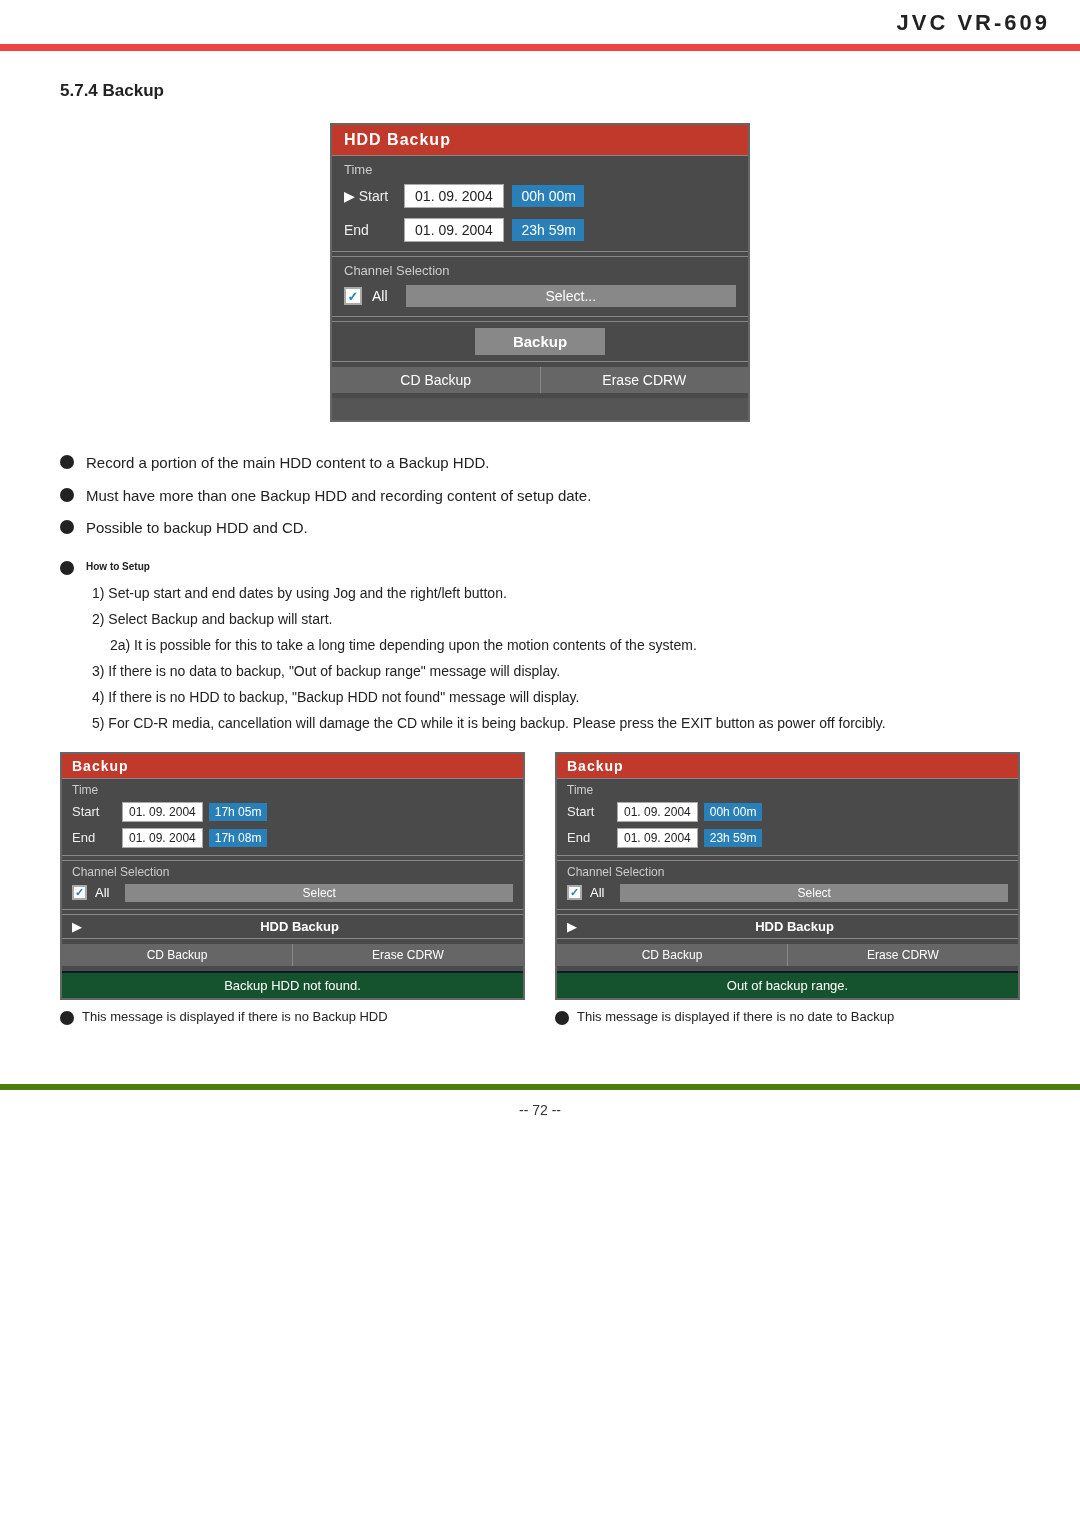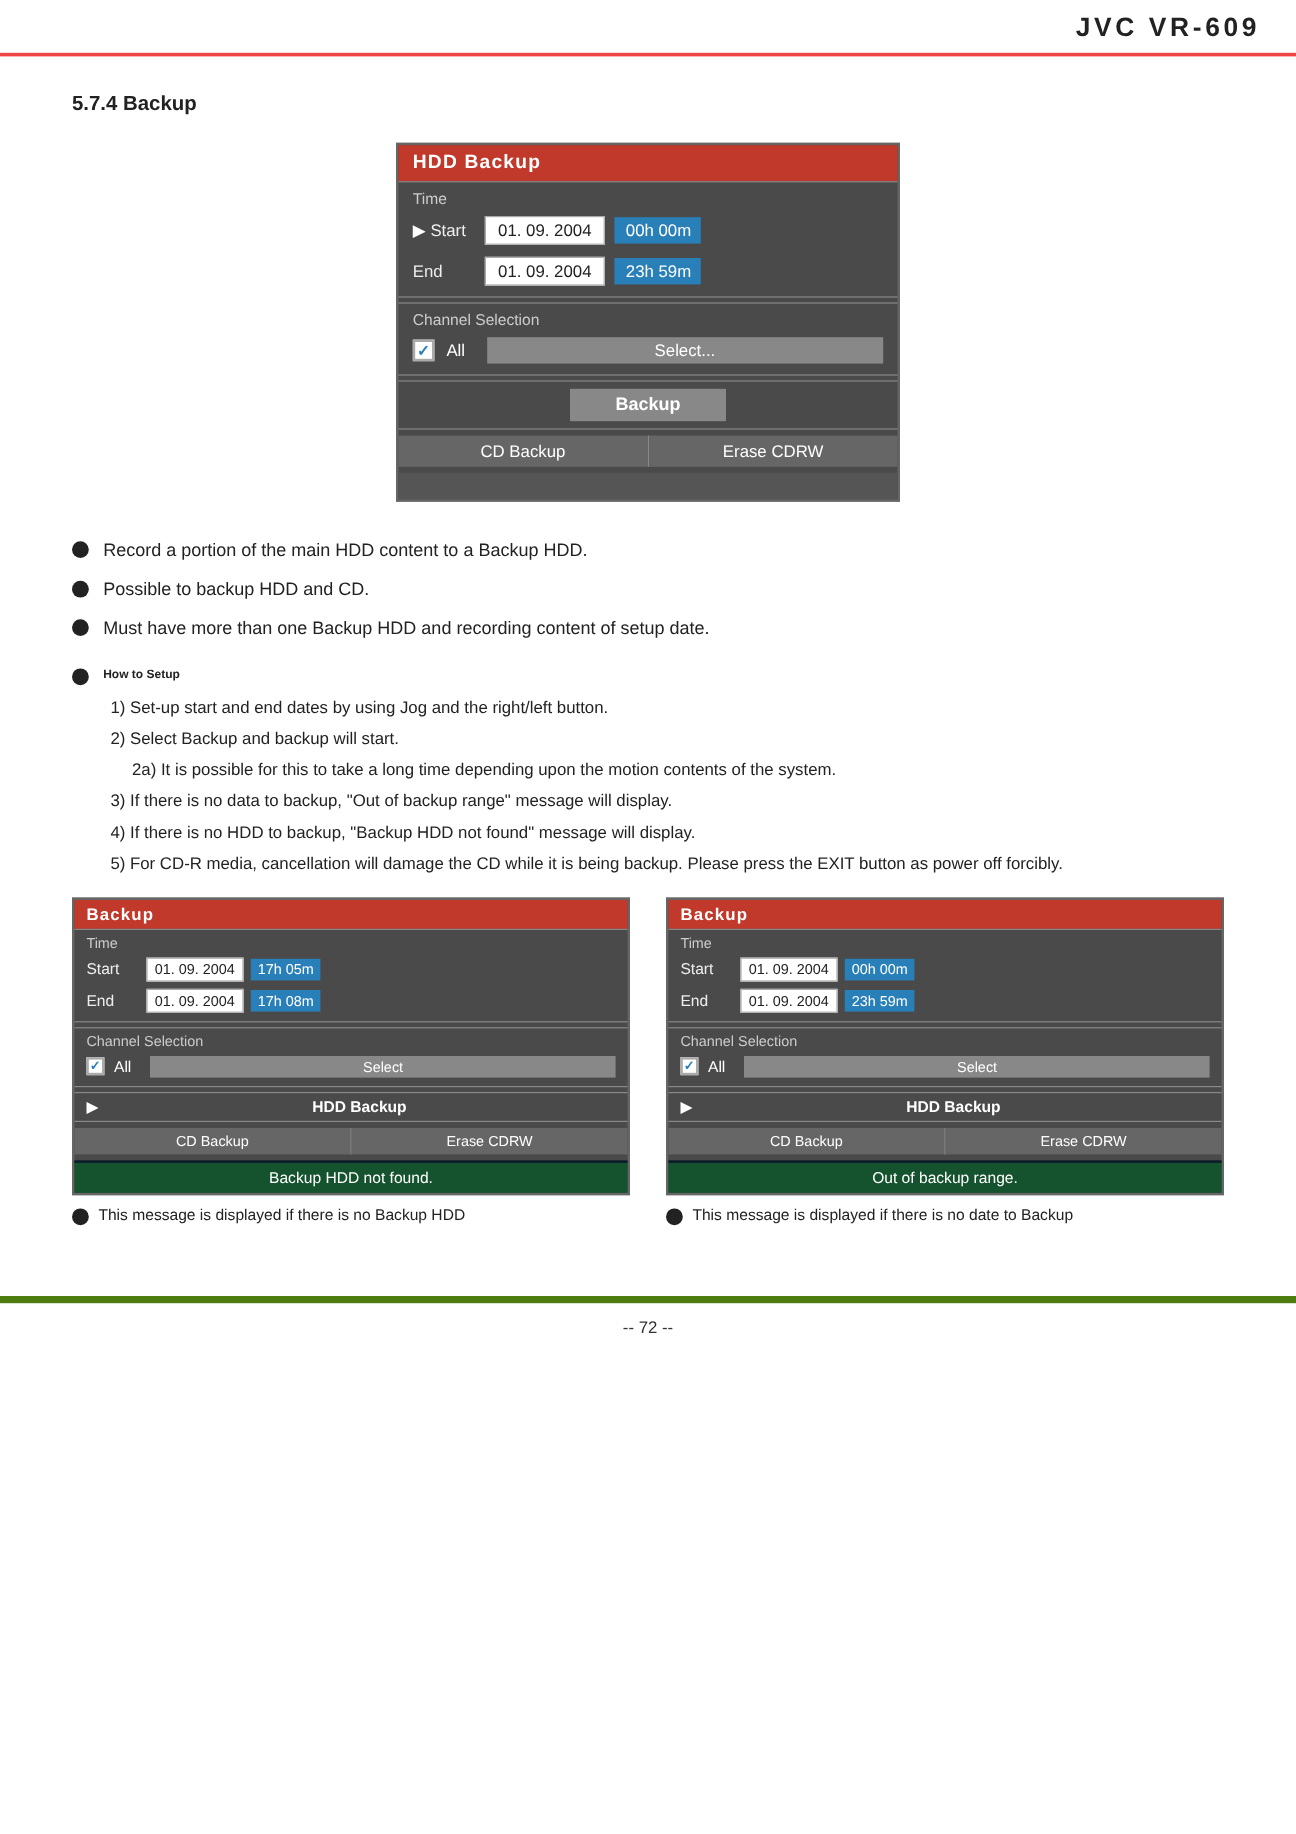--- a/index.html
+++ b/index.html
@@ -7,21 +7,21 @@
       width: 1080px;
       min-height: 1528px;
       background: #ffffff;
       font-family: Arial, sans-serif;
       font-size: 15px;
       color: #222;
     }
 
     
     .top-bar {
-      border-bottom: 3px solid #ef4444;
+      border-bottom: 7px solid #ef4444;
       padding: 10px 30px 8px 30px;
       display: flex;
       justify-content: flex-end;
       align-items: center;
     }
     .top-bar-title {
       font-size: 22px;
       font-weight: bold;
       letter-spacing: 3px;
       color: #222;
@@ -388,25 +388,25 @@
     <div class="ui-empty-row"></div>
   </div>
 
   <ul class="bullet-list">
     <li>
       <span class="bullet-circle"></span>
       <span>Record a portion of the main HDD content to a Backup HDD.</span>
     </li>
     <li>
       <span class="bullet-circle"></span>
-      <span>Possible to backup HDD and CD.</span>
+      <span>Must have more than one Backup HDD and recording content of setup date.</span>
     </li>
     <li>
       <span class="bullet-circle"></span>
-      <span>Must have more than one Backup HDD and recording content of setup date.</span>
+      <span>Possible to backup HDD and CD.</span>
     </li>
   </ul>
 
   <div class="how-to-heading">
     <span class="bullet-circle"></span>
     <span>How to Setup</span>
   </div>
   <div class="setup-steps">
     <ol>
       <li><span class="step-num"></span><span>1) Set-up start and end dates by using Jog and the right/left button.</span></li>

